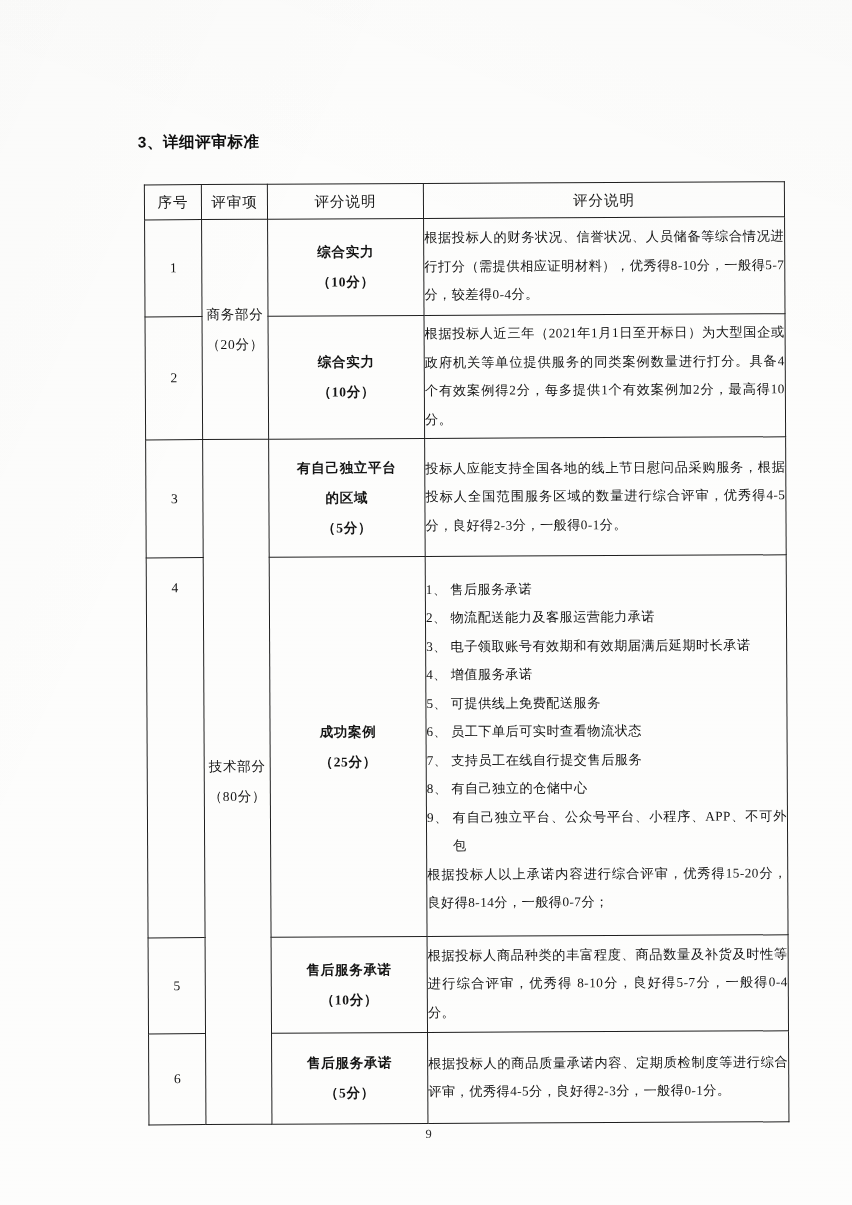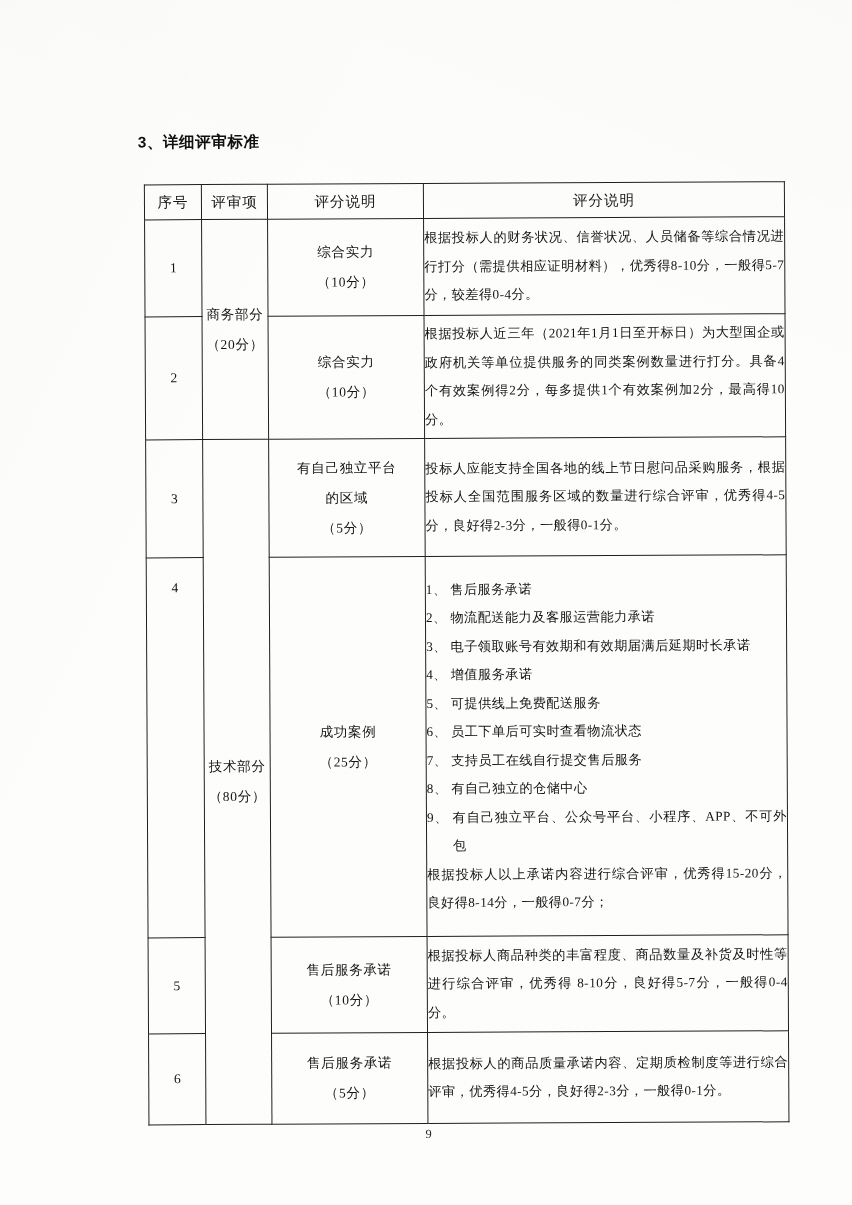--- a/index.html
+++ b/index.html
@@ -84,21 +84,21 @@
     vertical-align: top;
     padding-top: 22px;
   }
 
   td.item, td.factor {
     text-align: center;
     font-size: 13.5px;
     line-height: 30px;
     letter-spacing: 0.7px;
   }
-  td.factor .ln { display: block; }
+  td.factor .ln { display: block; font-weight: bold; }
 
   td.desc {
     vertical-align: top;
     padding: 7px 9px 9px 11px;
     font-size: 13.2px;
     line-height: 28.5px;
     letter-spacing: 0.45px;
     text-align: justify;
     text-justify: inter-ideograph;
   }

